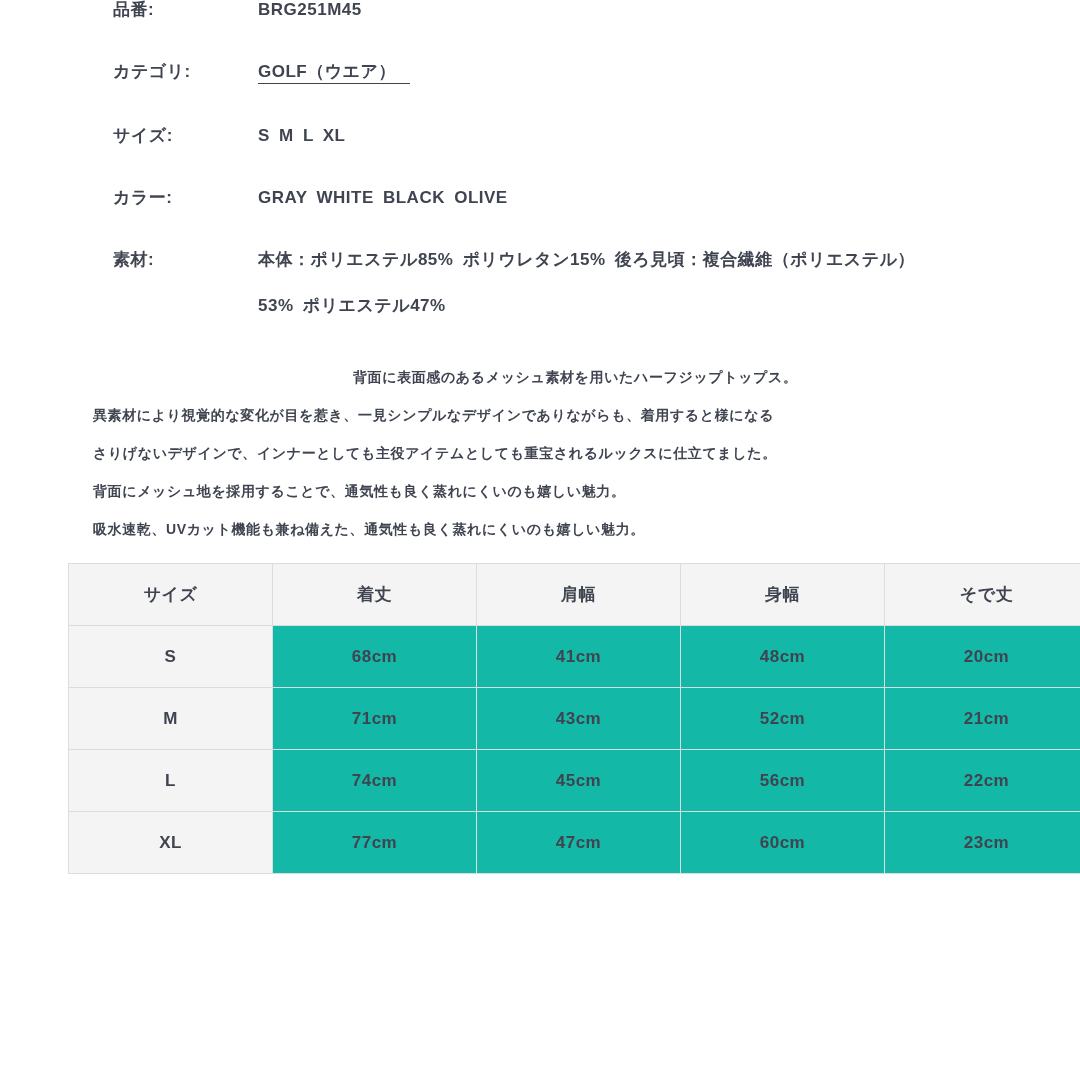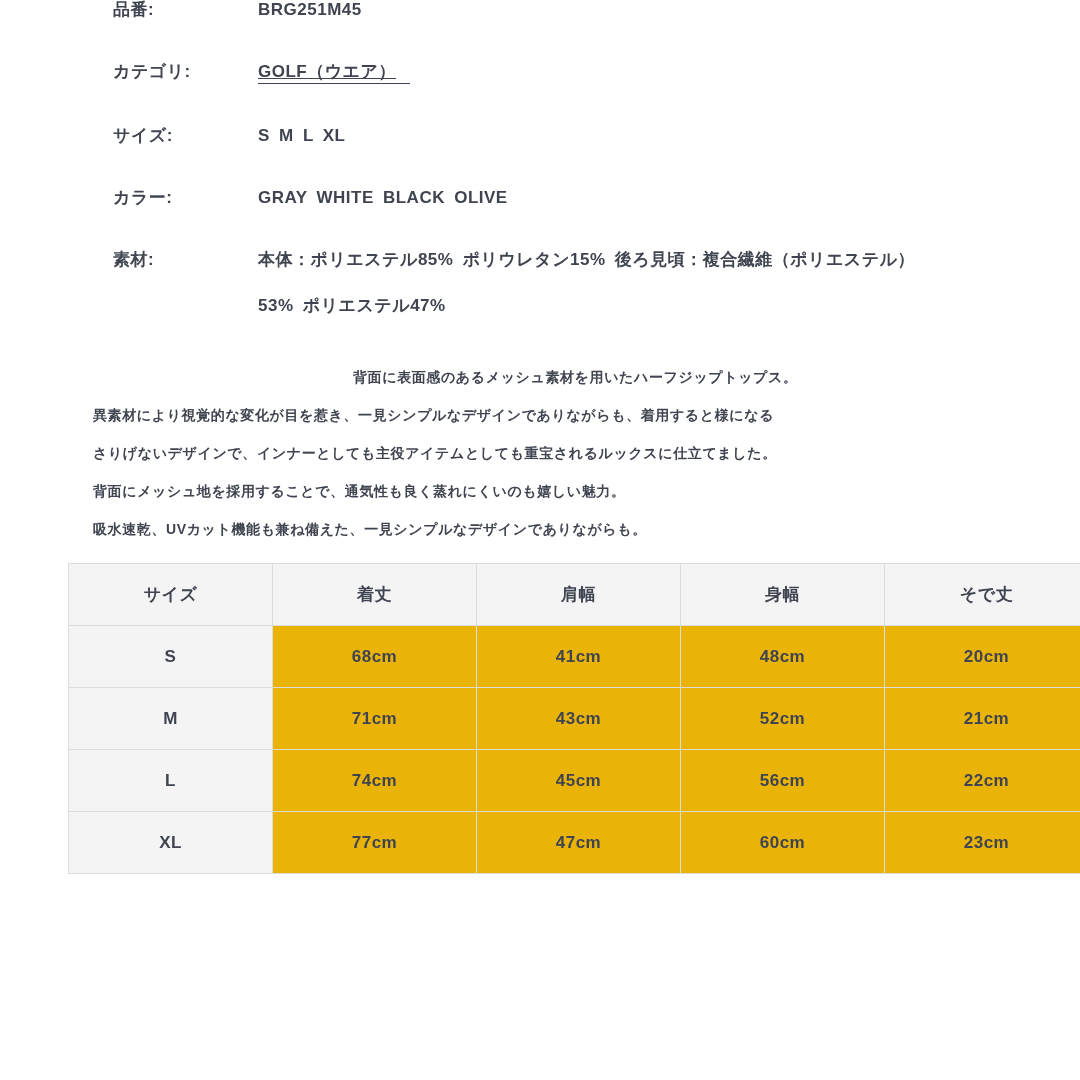--- a/index.html
+++ b/index.html
@@ -37,21 +37,20 @@
     font-weight: 600;
     word-spacing: 4px;
     max-width: 700px;
   }
   .link {
     display: inline-block;
     border-bottom: 1.6px solid #3f4450;
     padding-bottom: 1px;
     cursor: pointer;
     font-weight: 700;
-    text-decoration: underline;
   }
   .link.pad-right { padding-right: 14px; }
   .link + .link { margin-left: 6px; }
   .mline1 { margin-bottom: 26px; }
 
   
   .description {
     margin-left: 93px;
     margin-top: 12px;
     font-size: 14px;
@@ -79,21 +78,21 @@
     height: 61px;
     text-align: center;
     vertical-align: middle;
     padding: 0;
   }
   .size-table th {
     background: #f4f4f4;
     font-weight: 700;
   }
   .size-table td {
-    background: #eab308;
+    background: #14b8a6;
     font-weight: 600;
   }
   .size-table td.size-col {
     background: #f4f4f4;
   }
 </style>
 </head>
 <body>
 
 <div class="details">
@@ -130,21 +129,21 @@
   </div>
 
 
 </div>
 
 <div class="description">
   <div class="desc-line first">背面に表面感のあるメッシュ素材を用いたハーフジップトップス。</div>
   <div class="desc-line">異素材により視覚的な変化が目を惹き、一見シンプルなデザインでありながらも、着用すると様になる</div>
   <div class="desc-line">さりげないデザインで、インナーとしても主役アイテムとしても重宝されるルックスに仕立てました。</div>
   <div class="desc-line">背面にメッシュ地を採用することで、通気性も良く蒸れにくいのも嬉しい魅力。</div>
-  <div class="desc-line">吸水速乾、UVカット機能も兼ね備えた、一見シンプルなデザインでありながらも。</div>
+  <div class="desc-line">吸水速乾、UVカット機能も兼ね備えた、通気性も良く蒸れにくいのも嬉しい魅力。</div>
 </div>
 
 <table class="size-table">
   <thead>
     <tr>
       <th>サイズ</th>
       <th>着丈</th>
       <th>肩幅</th>
       <th>身幅</th>
       <th>そで丈</th>

